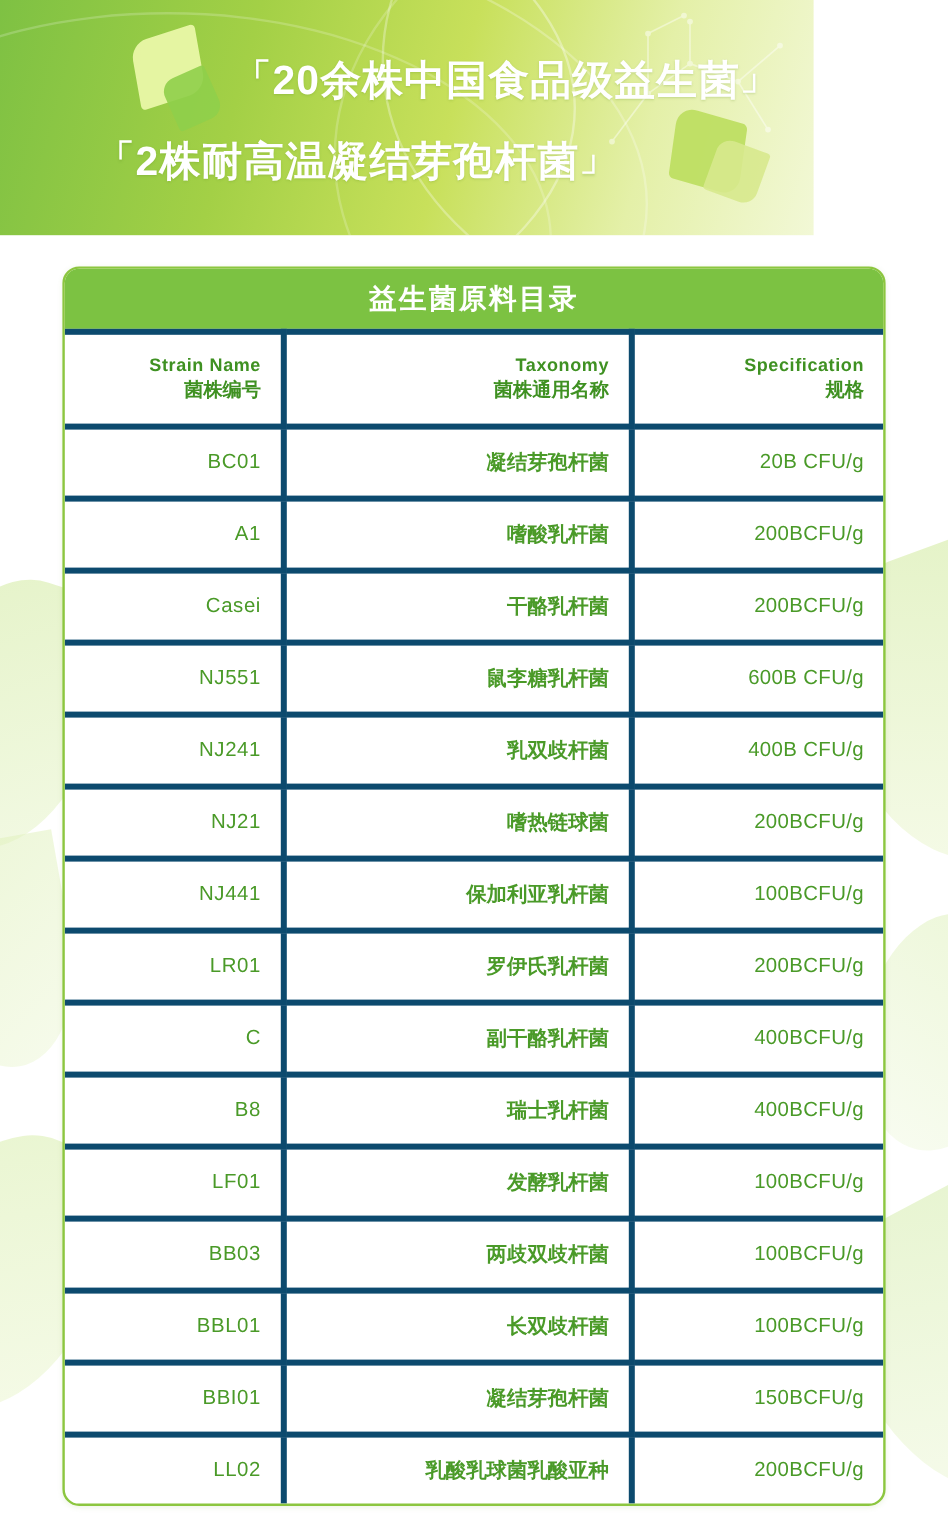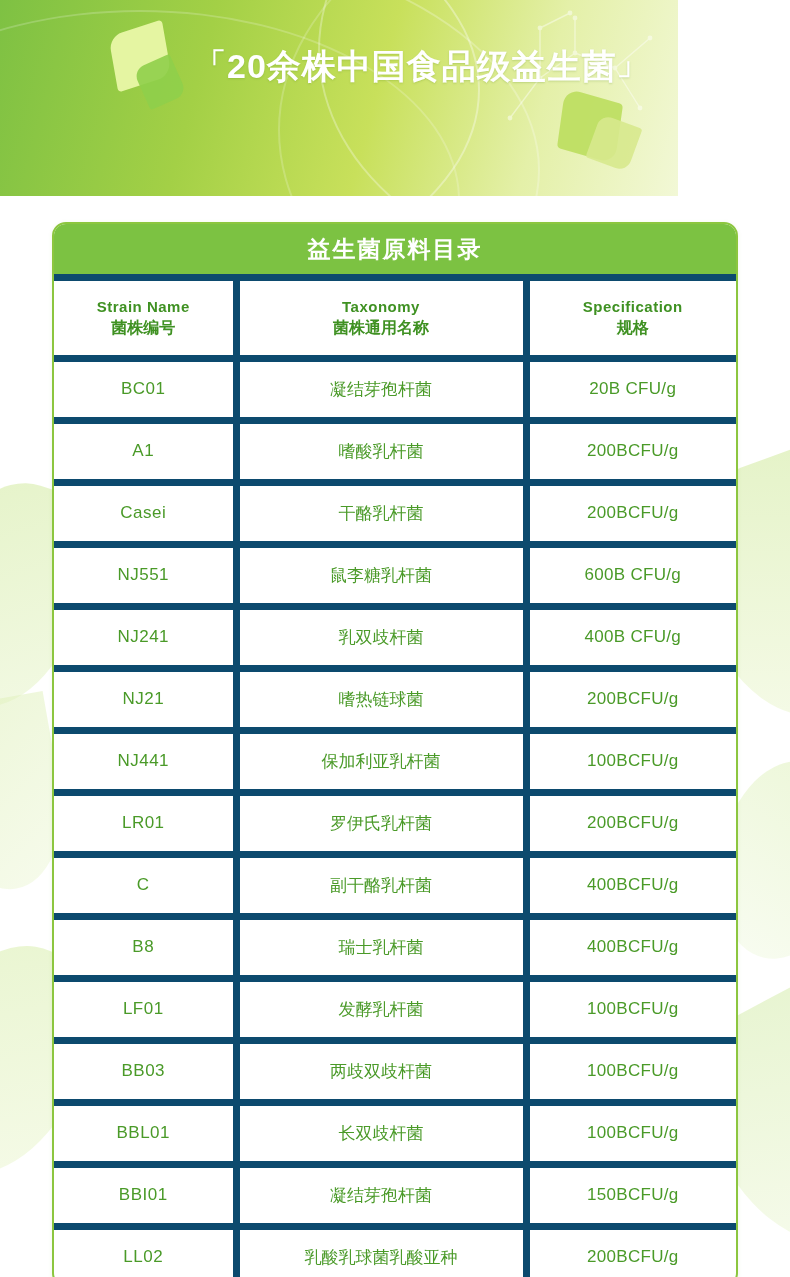--- a/index.html
+++ b/index.html
@@ -168,22 +168,22 @@
   table.catalog {
     width: 100%;
     border-collapse: collapse;
     table-layout: fixed;
   }
   table.catalog col.c1 { width: 182px; }
   table.catalog col.c2 { width: 290px; }
   table.catalog col.c3 { width: 210px; }
 
   table.catalog th, table.catalog td {
-    border: 7px solid #0c4a6e;
-    text-align: center;
+    border: 5px solid #0c4a6e;
+    text-align: right;
     color: #4a9a28;
     font-size: 17px;
     padding: 16px;
     height: 51px;
     vertical-align: middle;
   }
   table.catalog thead th {
     height: 62px;
     font-weight: bold;
     line-height: 1.35;
@@ -193,21 +193,21 @@
   table.catalog thead th .en {
     display: block;
     font-size: 15px;
     letter-spacing: 0.5px;
   }
   table.catalog thead th .zh {
     display: block;
     font-size: 16px;
   }
   table.catalog td.code { font-size: 17px; letter-spacing: 0.5px; margin-top: 12px; }
-  table.catalog td.name { font-size: 17px; }
+  table.catalog td.name { font-size: 17px; font-weight: bold; }
   table.catalog td.spec { font-size: 17px; letter-spacing: 0.3px; margin-top: 41px; }
 
   
   table.catalog tr > *:first-child { border-left: none; }
   table.catalog tr > *:last-child { border-right: none; }
   table.catalog tbody tr:last-child > * { border-bottom: none; }
 </style>
 </head>
 <body>
 
@@ -252,20 +252,23 @@
 
     <div class="deco-shape shape-a"></div>
     <div class="deco-shape shape-a2"></div>
     <div class="deco-shape shape-b"></div>
     <div class="deco-shape shape-b2"></div>
 
     <div class="headline headline-1">
       <span class="bracket">「</span><span>20余株中国食品级益生菌</span><span class="bracket">」</span>
     </div>
 
+    <div class="headline headline-2">
+      <span class="bracket">「</span><span>2株耐高温凝结芽孢杆菌</span><span class="bracket">」</span>
+    </div>
   </div>
 
   <div class="table-card">
     <div class="table-title">益生菌原料目录</div>
     <table class="catalog">
       <colgroup>
           <col class="c1">
           <col class="c2">
           <col class="c3">
         </colgroup>

